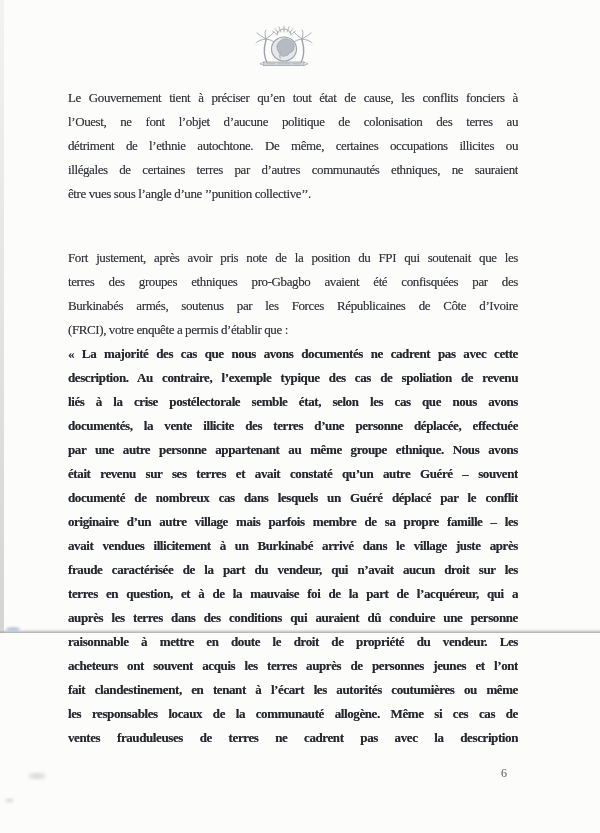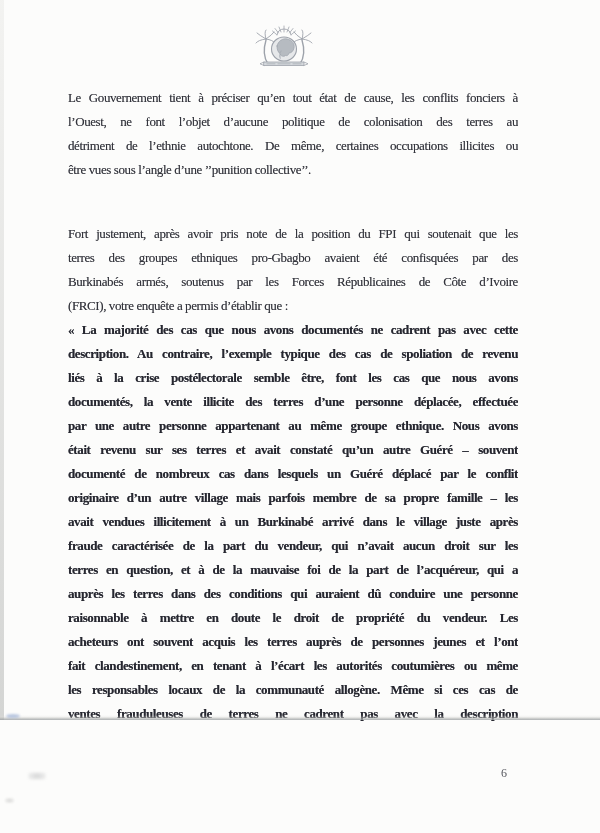--- a/index.html
+++ b/index.html
@@ -4,21 +4,21 @@
 <style>
   html, body {
     margin: 0; padding: 0;
     width: 600px; height: 833px;
     background: #fcfcfb;
     overflow: hidden;
     font-family: "Liberation Serif", serif;
   }
   .page {
     position: relative;
-    width: 600px; height: 720px;
+    width: 600px; height: 633px;
     background: #fcfcfb;
   }
   
   .emblem {
     position: absolute;
     left: 250px; top: 24px;
     width: 68px; height: 44px;
     color: #8d939d;
     filter: blur(0.4px);
     opacity: 0.85;
@@ -135,32 +135,33 @@
         <line x1="43" y1="39.8" x2="51" y2="39.8"></line>
       </g>
     </svg>
   </div>
 
   <div class="text-block">
       <div class="para regular">
         <div class="line">Le Gouvernement tient à préciser qu’en tout état de cause, les conflits fonciers à</div>
         <div class="line">l’Ouest, ne font l’objet d’aucune politique de colonisation des terres au</div>
         <div class="line">détriment de l’ethnie autochtone. De même, certaines occupations illicites ou</div>
+        <div class="line">illégales de certaines terres par d’autres communautés ethniques, ne sauraient</div>
         <div class="line flush-left">être vues sous l’angle d’une ’’punition collective’’.</div>
       </div>
       <div class="para regular">
         <div class="line">Fort justement, après avoir pris note de la position du FPI qui soutenait que les</div>
         <div class="line">terres des groupes ethniques pro-Gbagbo avaient été confisquées par des</div>
         <div class="line">Burkinabés armés, soutenus par les Forces Républicaines de Côte d’Ivoire</div>
         <div class="line flush-left">(FRCI), votre enquête a permis d’établir que :</div>
       </div>
       <div class="para bold">
         <div class="line">« La majorité des cas que nous avons documentés ne cadrent pas avec cette</div>
         <div class="line">description. Au contraire, l’exemple typique des cas de spoliation de revenu</div>
-        <div class="line">liés à la crise postélectorale semble être, font les cas que nous avons</div>
+        <div class="line">liés à la crise postélectorale semble état, selon les cas que nous avons</div>
         <div class="line">documentés, la vente illicite des terres d’une personne déplacée, effectuée</div>
         <div class="line">par une autre personne appartenant au même groupe ethnique. Nous avons</div>
         <div class="line">était revenu sur ses terres et avait constaté qu’un autre Guéré – souvent</div>
         <div class="line">documenté de nombreux cas dans lesquels un Guéré déplacé par le conflit</div>
         <div class="line">originaire d’un autre village mais parfois membre de sa propre famille – les</div>
         <div class="line">avait vendues illicitement à un Burkinabé arrivé dans le village juste après</div>
         <div class="line">fraude caractérisée de la part du vendeur, qui n’avait aucun droit sur les</div>
         <div class="line">terres en question, et à de la mauvaise foi de la part de l’acquéreur, qui a</div>
         <div class="line">auprès les terres dans des conditions qui auraient dû conduire une personne</div>
         <div class="line">raisonnable à mettre en doute le droit de propriété du vendeur. Les</div>

